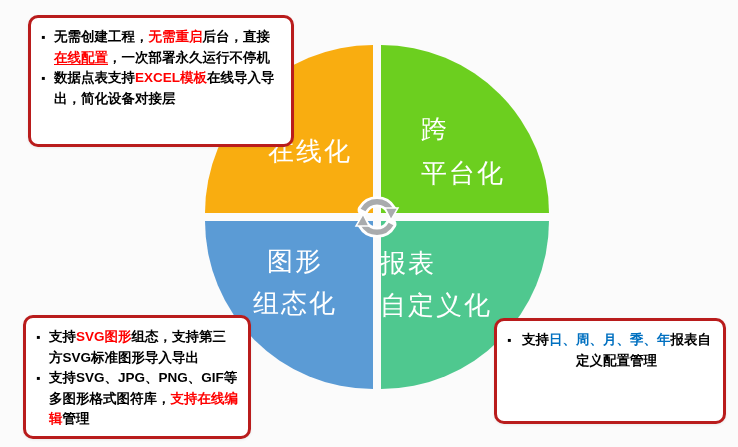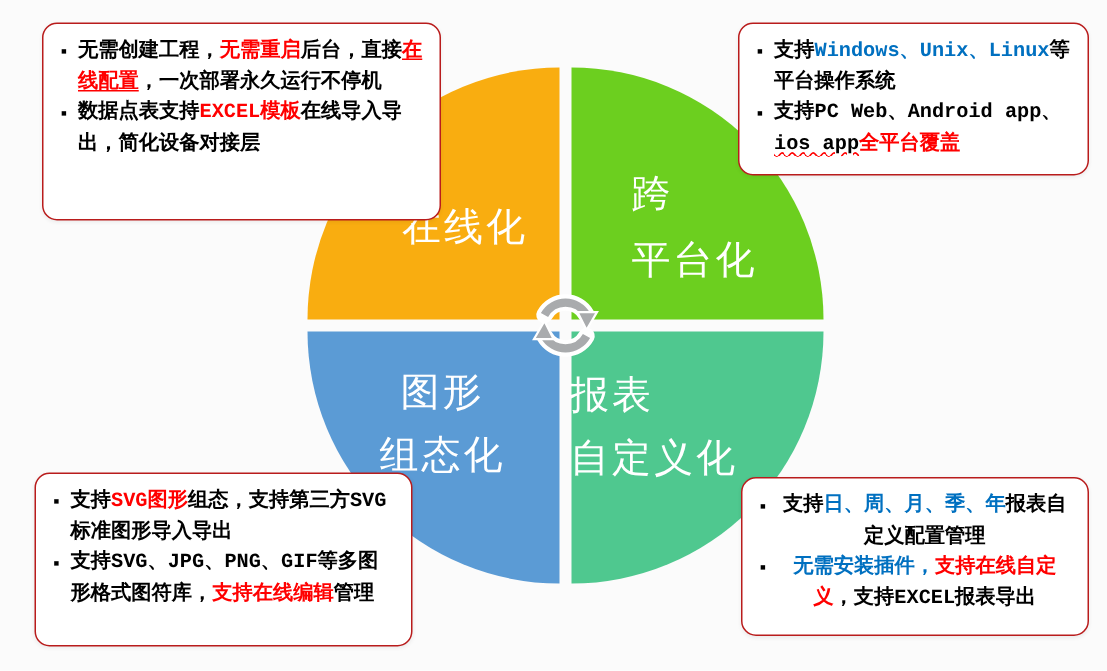--- a/index.html
+++ b/index.html
@@ -34,28 +34,27 @@
   .ql-online  { left:40px;  top:90px;  width:130px; text-align:center; line-height:32px; }
   .ql-cross   { left:216px; top:62px;  line-height:44px; text-align:left; }
   .ql-graphic { left:25px;  top:197px; width:130px; text-align:center; line-height:42px;font-family:Liberation Mono, monospace; }
   .ql-report  { left:175px; top:197px; width:130px; line-height:42px; }
 
   .hub { position:absolute; left:136px; top:136px; width:72px; height:72px; z-index:3; }
 
   
   .callout {
     position:absolute; z-index:5;
-    background:#ffffff; border:1px solid #b91c1c; border-radius:10px;
+    background:#ffffff; border:3px solid #b91c1c; border-radius:10px;
     padding:9px 10px 6px 10px;
     box-shadow:0 1px 3px rgba(0,0,0,.07);
-    font-family:Liberation Mono, monospace;
   }
   .co-online  { left:28px;  top:15px;  width:266px; min-height:132px; }
   .co-cross   { left:492px; top:15px;  width:234px; min-height:102px; }
-  .co-graphic { left:23px;  top:315px; width:252px; min-height:116px; }
+  .co-graphic { left:23px;  top:315px; width:228px; min-height:116px; }
   .co-report  { left:494px; top:318px; width:232px; min-height:106px;text-align:center; }
 
   .callout ul { list-style:none; }
   .callout li {
     position:relative; padding-left:13px;
     font-size:13.5px; line-height:1.52; color:#000;
     font-weight:700;
   }
   .callout li::before {
     content:"▪"; position:absolute; left:0; top:1px; font-size:12px; color:#000;
@@ -110,34 +109,27 @@
     </div>
   </div>
 
   <div class="callout co-online">
     <ul>
       <li><span class="seg plain">无需创建工程，</span><span class="seg red">无需重启</span><span class="seg plain">后台，直接</span><span class="seg red-u">在线配置</span><span class="seg plain">，一次部署永久运行不停机</span></li>
       <li><span class="seg plain">数据点表支持</span><span class="seg red">EXCEL模板</span><span class="seg plain">在线导入导出，简化设备对接层</span></li>
     </ul>
   </div>
 
-  <div class="callout co-cross">
-    <ul>
-      <li><span class="seg plain">支持</span><span class="seg blue">Windows、Unix、Linux</span><span class="seg plain">等平台操作系统</span></li>
-      <li><span class="seg plain">支持PC Web、Android app、</span><span class="seg wavy">ios app</span><span class="seg red">全平台覆盖</span></li>
-    </ul>
-  </div>
 
   <div class="callout co-graphic">
     <ul>
       <li><span class="seg plain">支持</span><span class="seg red">SVG图形</span><span class="seg plain">组态，支持第三方SVG标准图形导入导出</span></li>
       <li><span class="seg plain">支持SVG、JPG、PNG、GIF等多图形格式图符库，</span><span class="seg red">支持在线编辑</span><span class="seg plain">管理</span></li>
     </ul>
   </div>
 
   <div class="callout co-report">
     <ul>
       <li><span class="seg plain">支持</span><span class="seg blue">日、周、月、季、年</span><span class="seg plain">报表自定义配置管理</span></li>
-      <li><span class="seg blue">无需安装插件，</span><span class="seg red">支持在线自定义</span><span class="seg plain">，支持EXCEL报表导出</span></li>
     </ul>
   </div>
 
 </div>
 
 </body></html>

